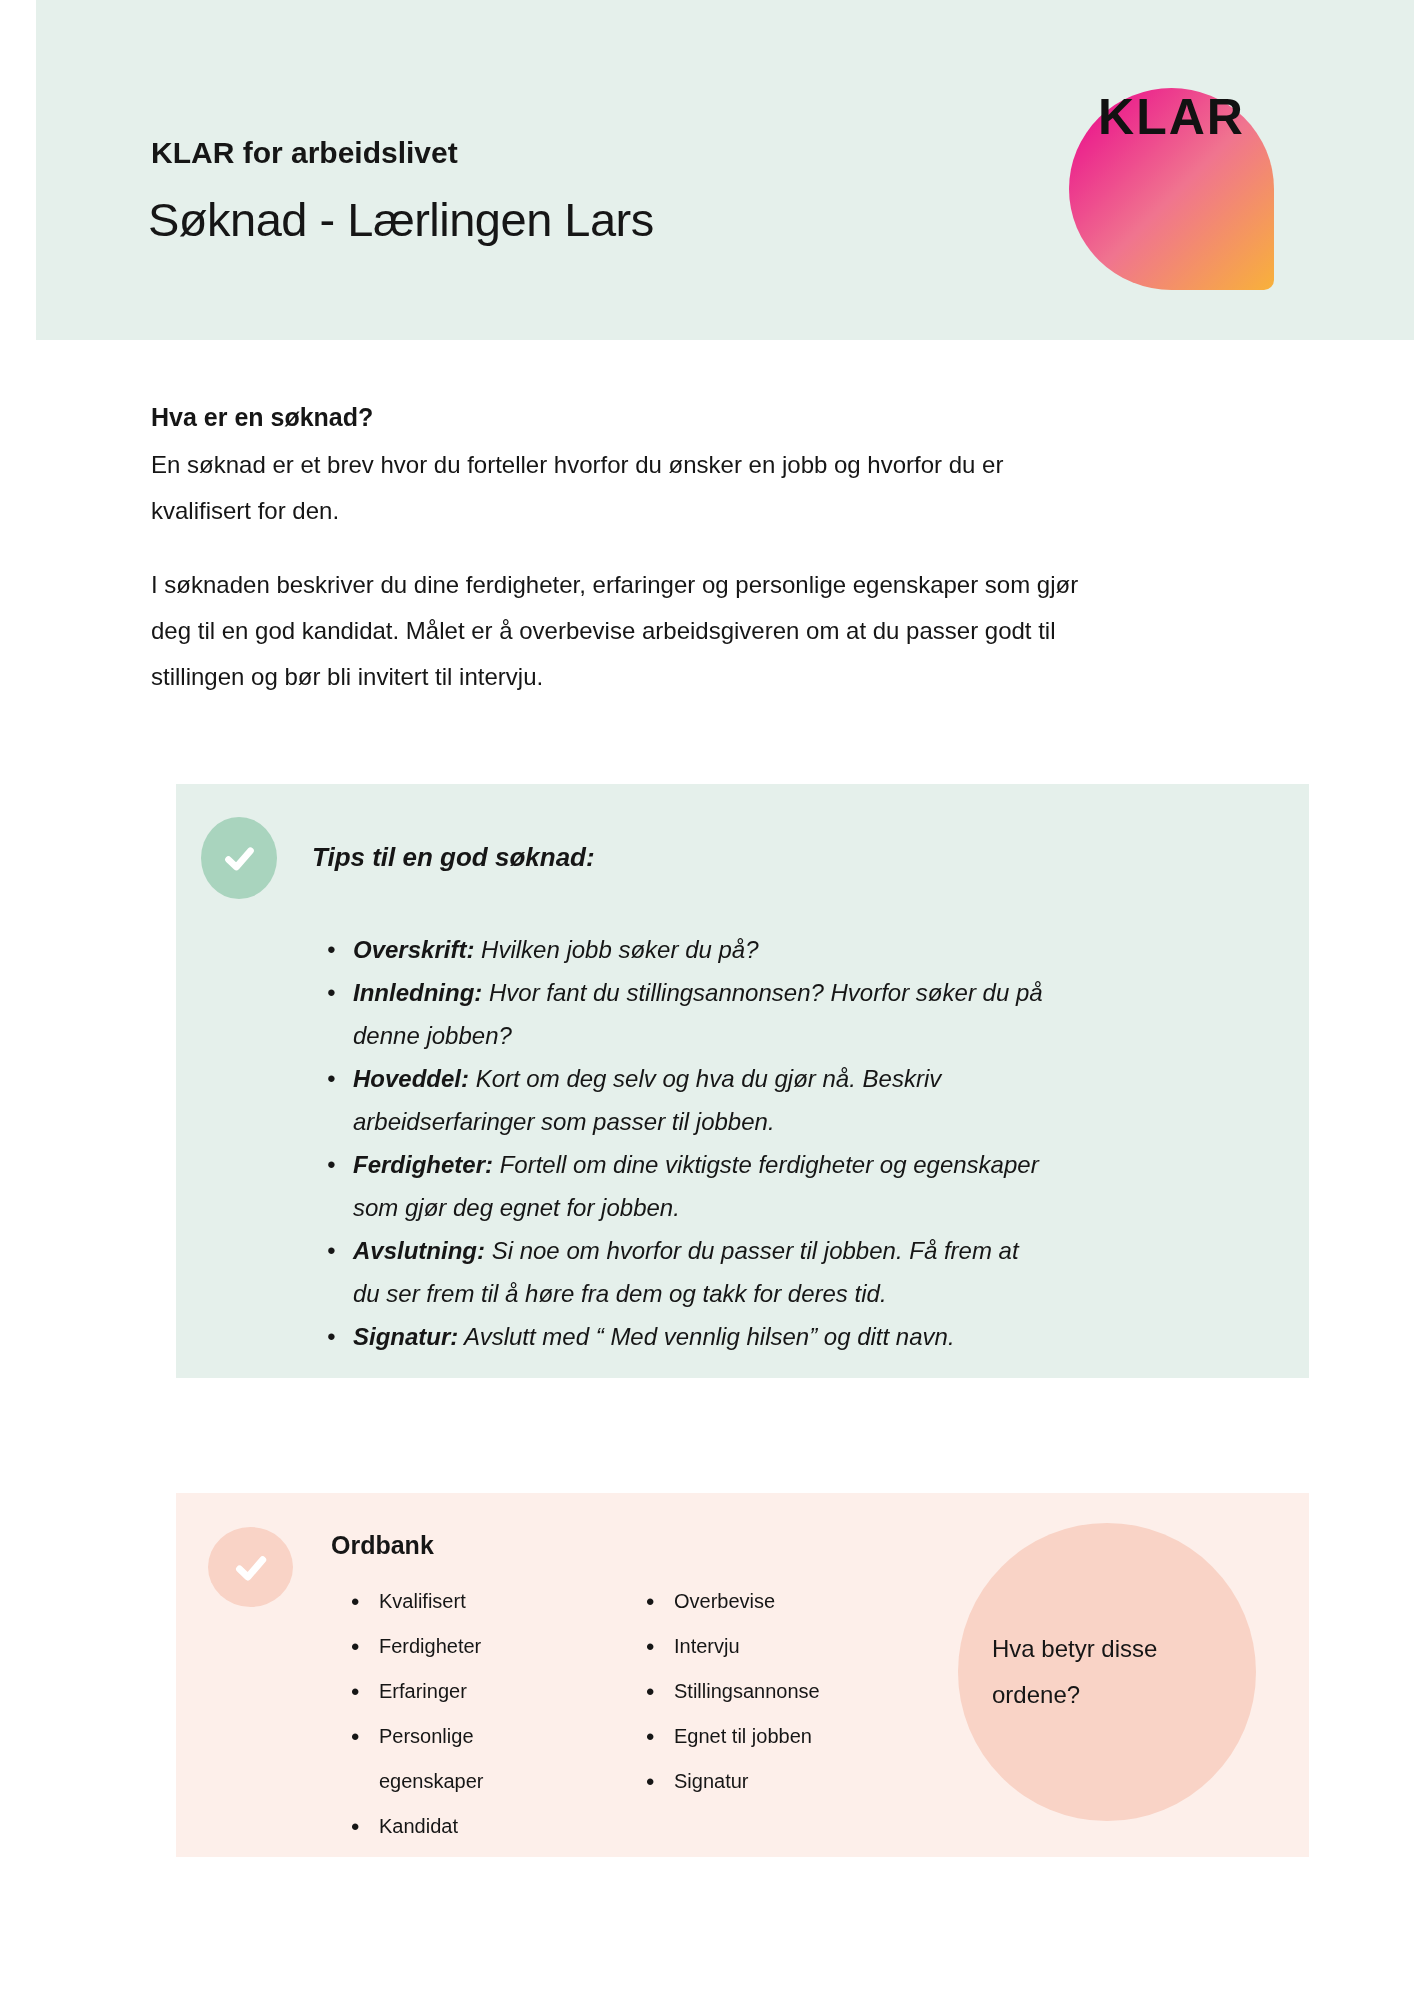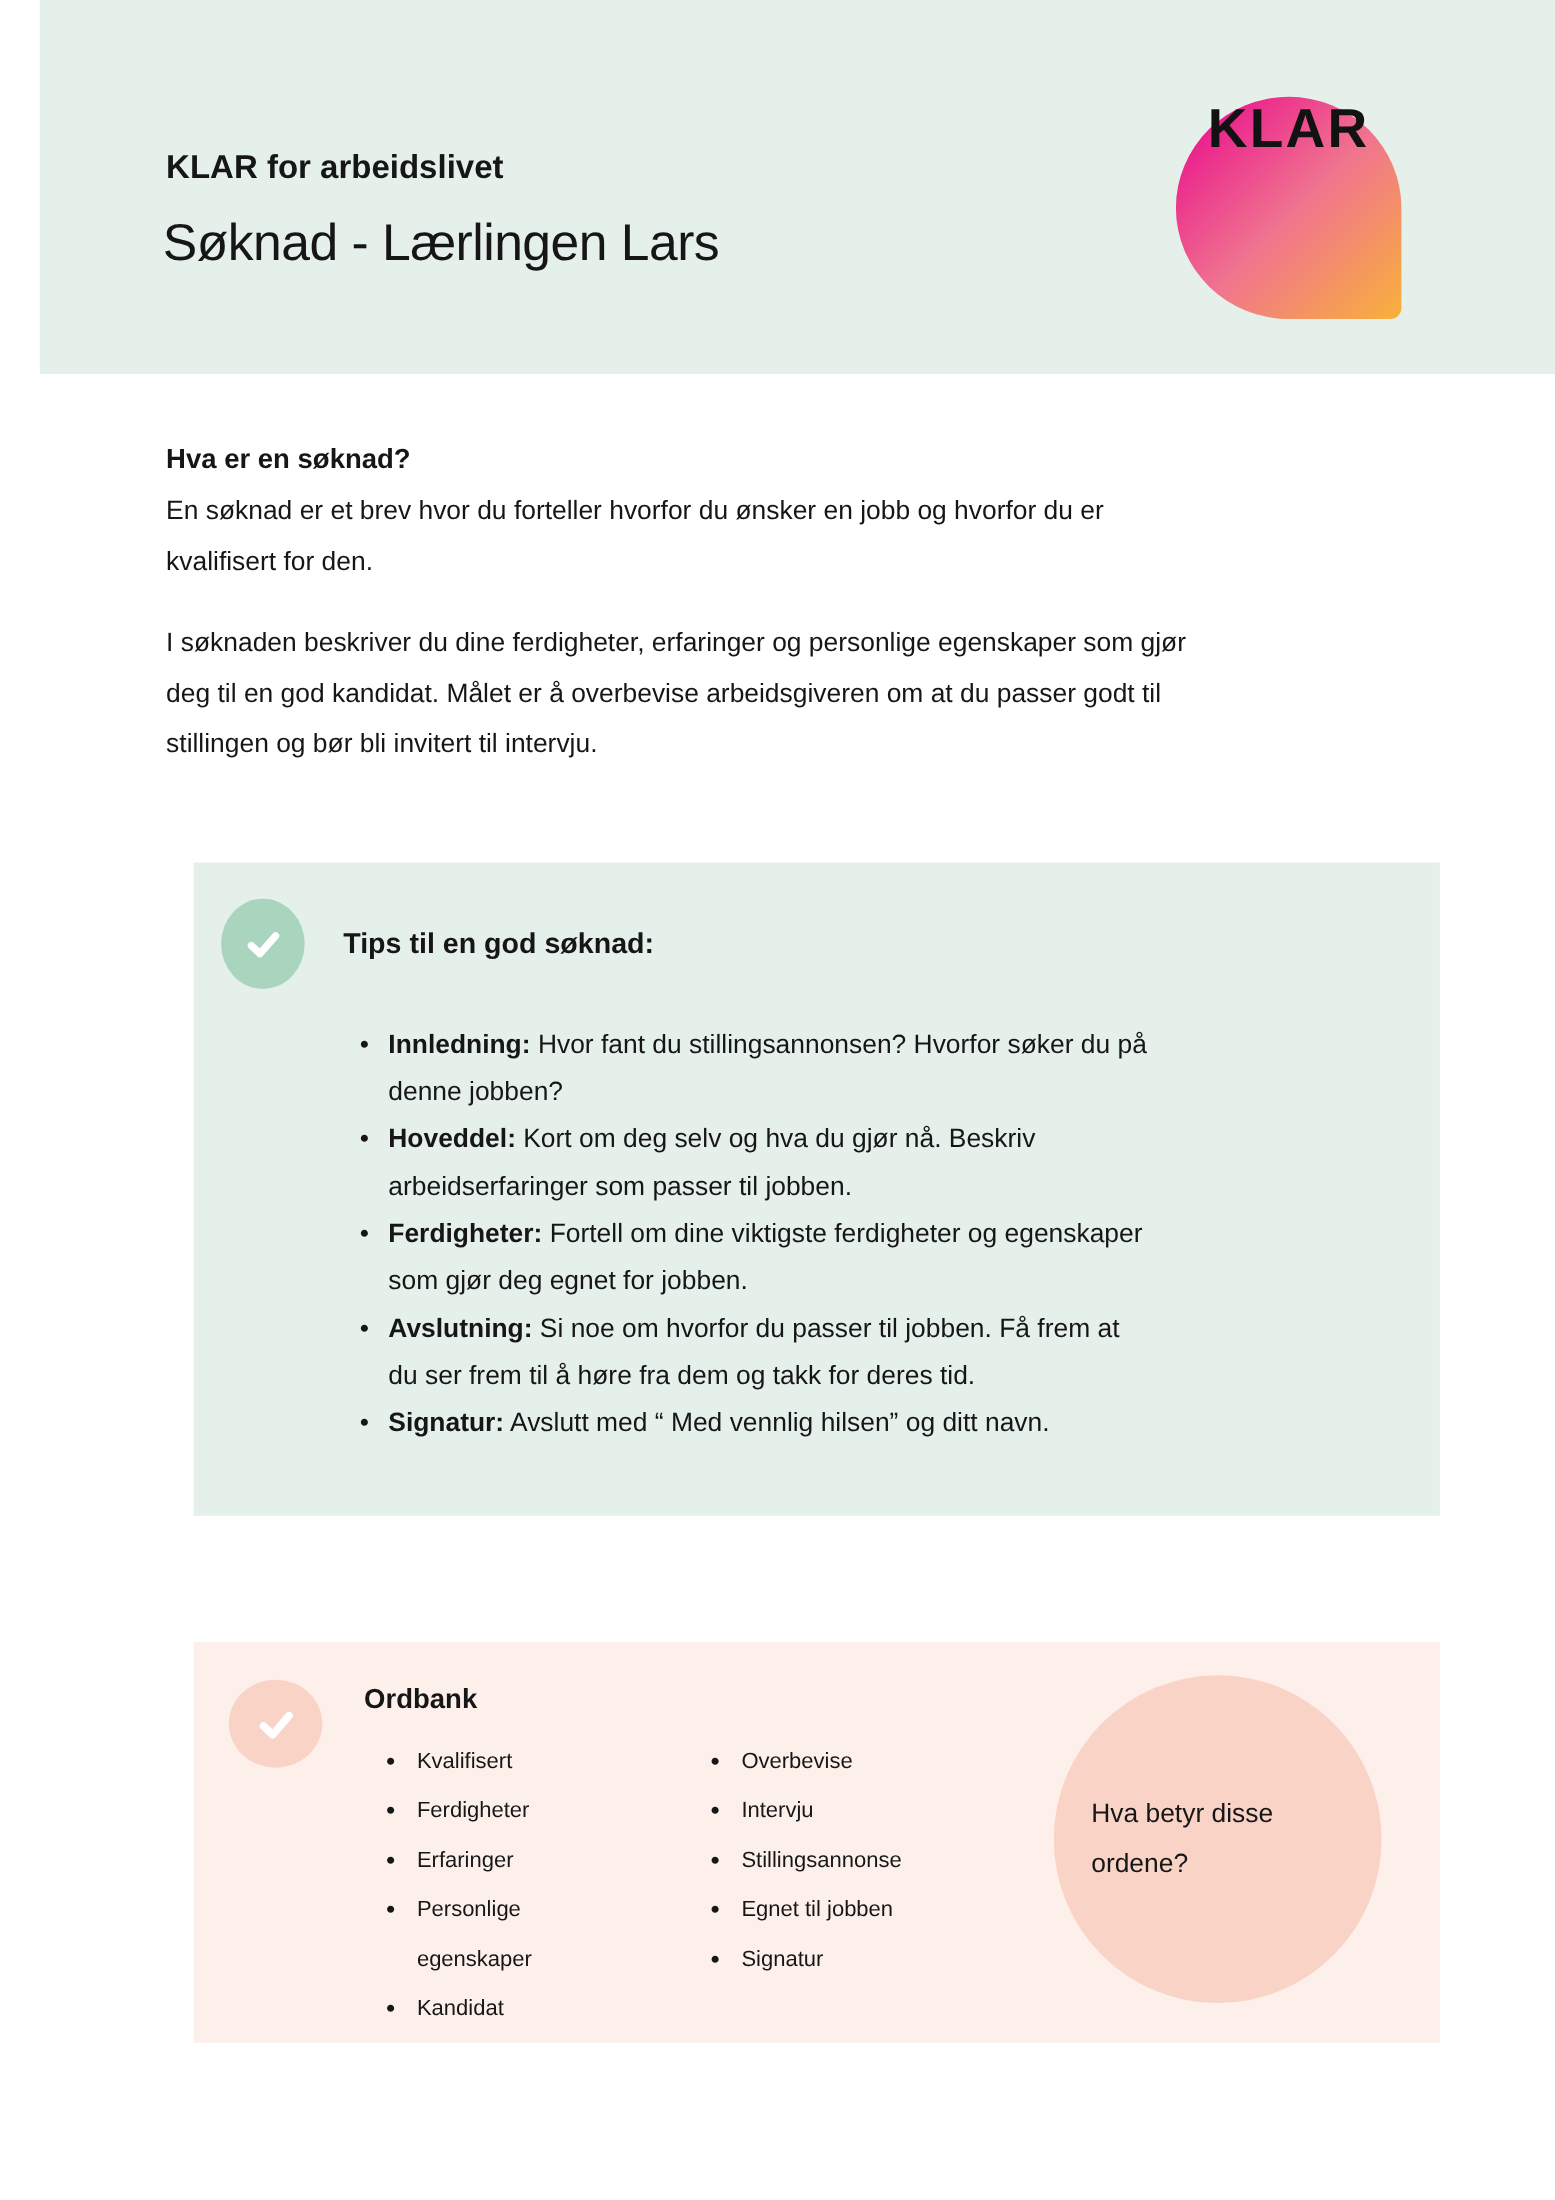--- a/index.html
+++ b/index.html
@@ -30,21 +30,21 @@
   .logo-text{font-size:50px;font-weight:700;letter-spacing:2px;color:#121212;}
 
   
   .intro{position:absolute;left:115px;top:402px;width:940px;}
   .intro-heading{font-size:25px;font-weight:700;line-height:30px;}
   .intro p{font-size:24px;line-height:46px;margin-top:10px;}
   .intro p + p{margin-top:28px;}
 
   
   .box{position:absolute;left:140px;width:1133px;}
-  .tips-box{top:784px;height:594px;background:var(--tips-bg);}
+  .tips-box{top:784px;height:594px;background:var(--tips-bg);font-style:italic;}
   .wordbank-box{top:1493px;height:364px;background:var(--wordbank-bg);}
 
   .box-icon{position:absolute;display:flex;align-items:center;justify-content:center;border-radius:50%;}
   .tips-box .box-icon{left:25px;top:33px;width:76px;height:82px;background:var(--tips-icon-bg);}
   .wordbank-box .box-icon{left:32px;top:34px;width:85px;height:80px;background:var(--wordbank-icon-bg);}
   .box-icon svg{width:58%;height:58%;}
 
   .tips-heading{position:absolute;left:136px;top:58px;font-size:26px;font-weight:700;}
   .tips-list{position:absolute;left:177px;top:144px;width:690px;list-style:none;}
   .tips-list li{position:relative;font-size:24px;line-height:43px;}
@@ -82,20 +82,21 @@
   </section>
 
   <section class="box tips-box">
     <div class="box-icon">
       <svg viewBox="0 0 100 100" aria-hidden="true">
         <path d="M26 54 L44 71 L76 34" fill="none" stroke="#ffffff" stroke-width="15" stroke-linecap="round" stroke-linejoin="round"></path>
       </svg>
     </div>
     <h3 class="tips-heading">Tips til en god søknad:</h3>
     <ul class="tips-list">
+        <li><span class="lead">Overskrift:</span> Hvilken jobb søker du på?</li>
         <li><span class="lead">Innledning:</span> Hvor fant du stillingsannonsen? Hvorfor søker du på denne jobben?</li>
         <li><span class="lead">Hoveddel:</span> Kort om deg selv og hva du gjør nå. Beskriv arbeidserfaringer som passer til jobben.</li>
         <li><span class="lead">Ferdigheter:</span> Fortell om dine viktigste ferdigheter og egenskaper som gjør deg egnet for jobben.</li>
         <li><span class="lead">Avslutning:</span> Si noe om hvorfor du passer til jobben. Få frem at du ser frem til å høre fra dem og takk for deres tid.</li>
         <li><span class="lead">Signatur:</span> Avslutt med “ Med vennlig hilsen” og ditt navn.</li>
       </ul>
   </section>
 
   <section class="box wordbank-box">
     <div class="box-icon">

